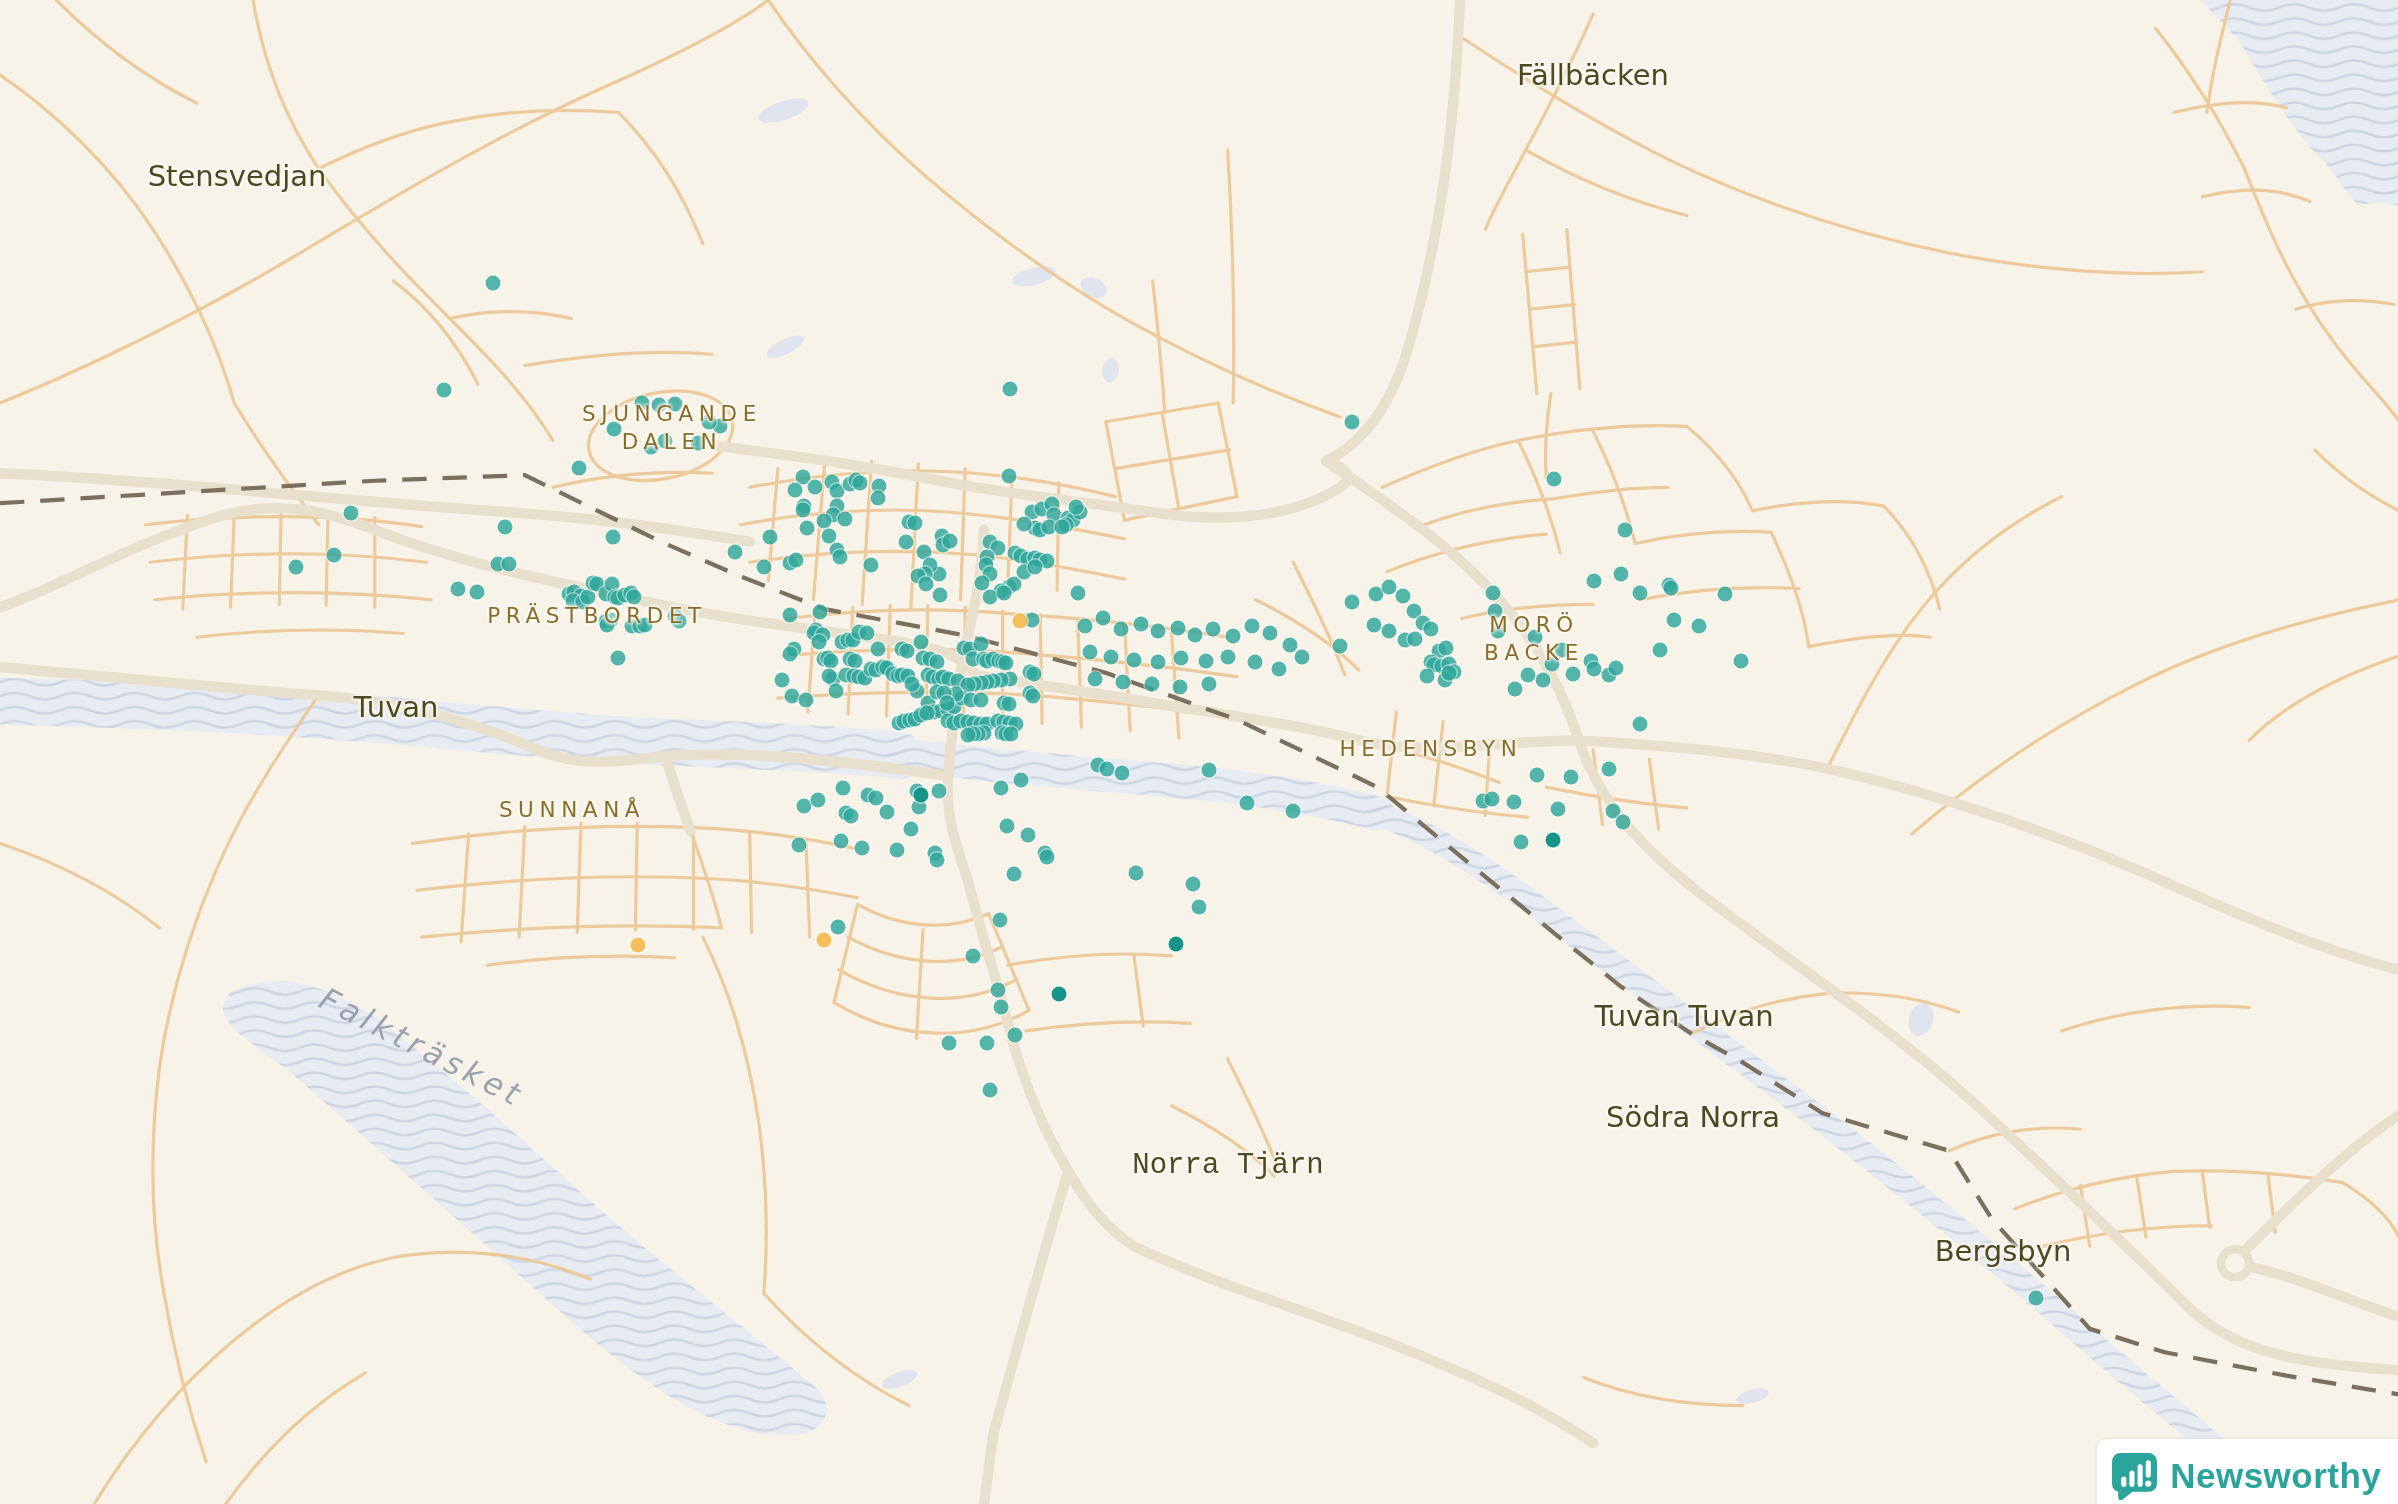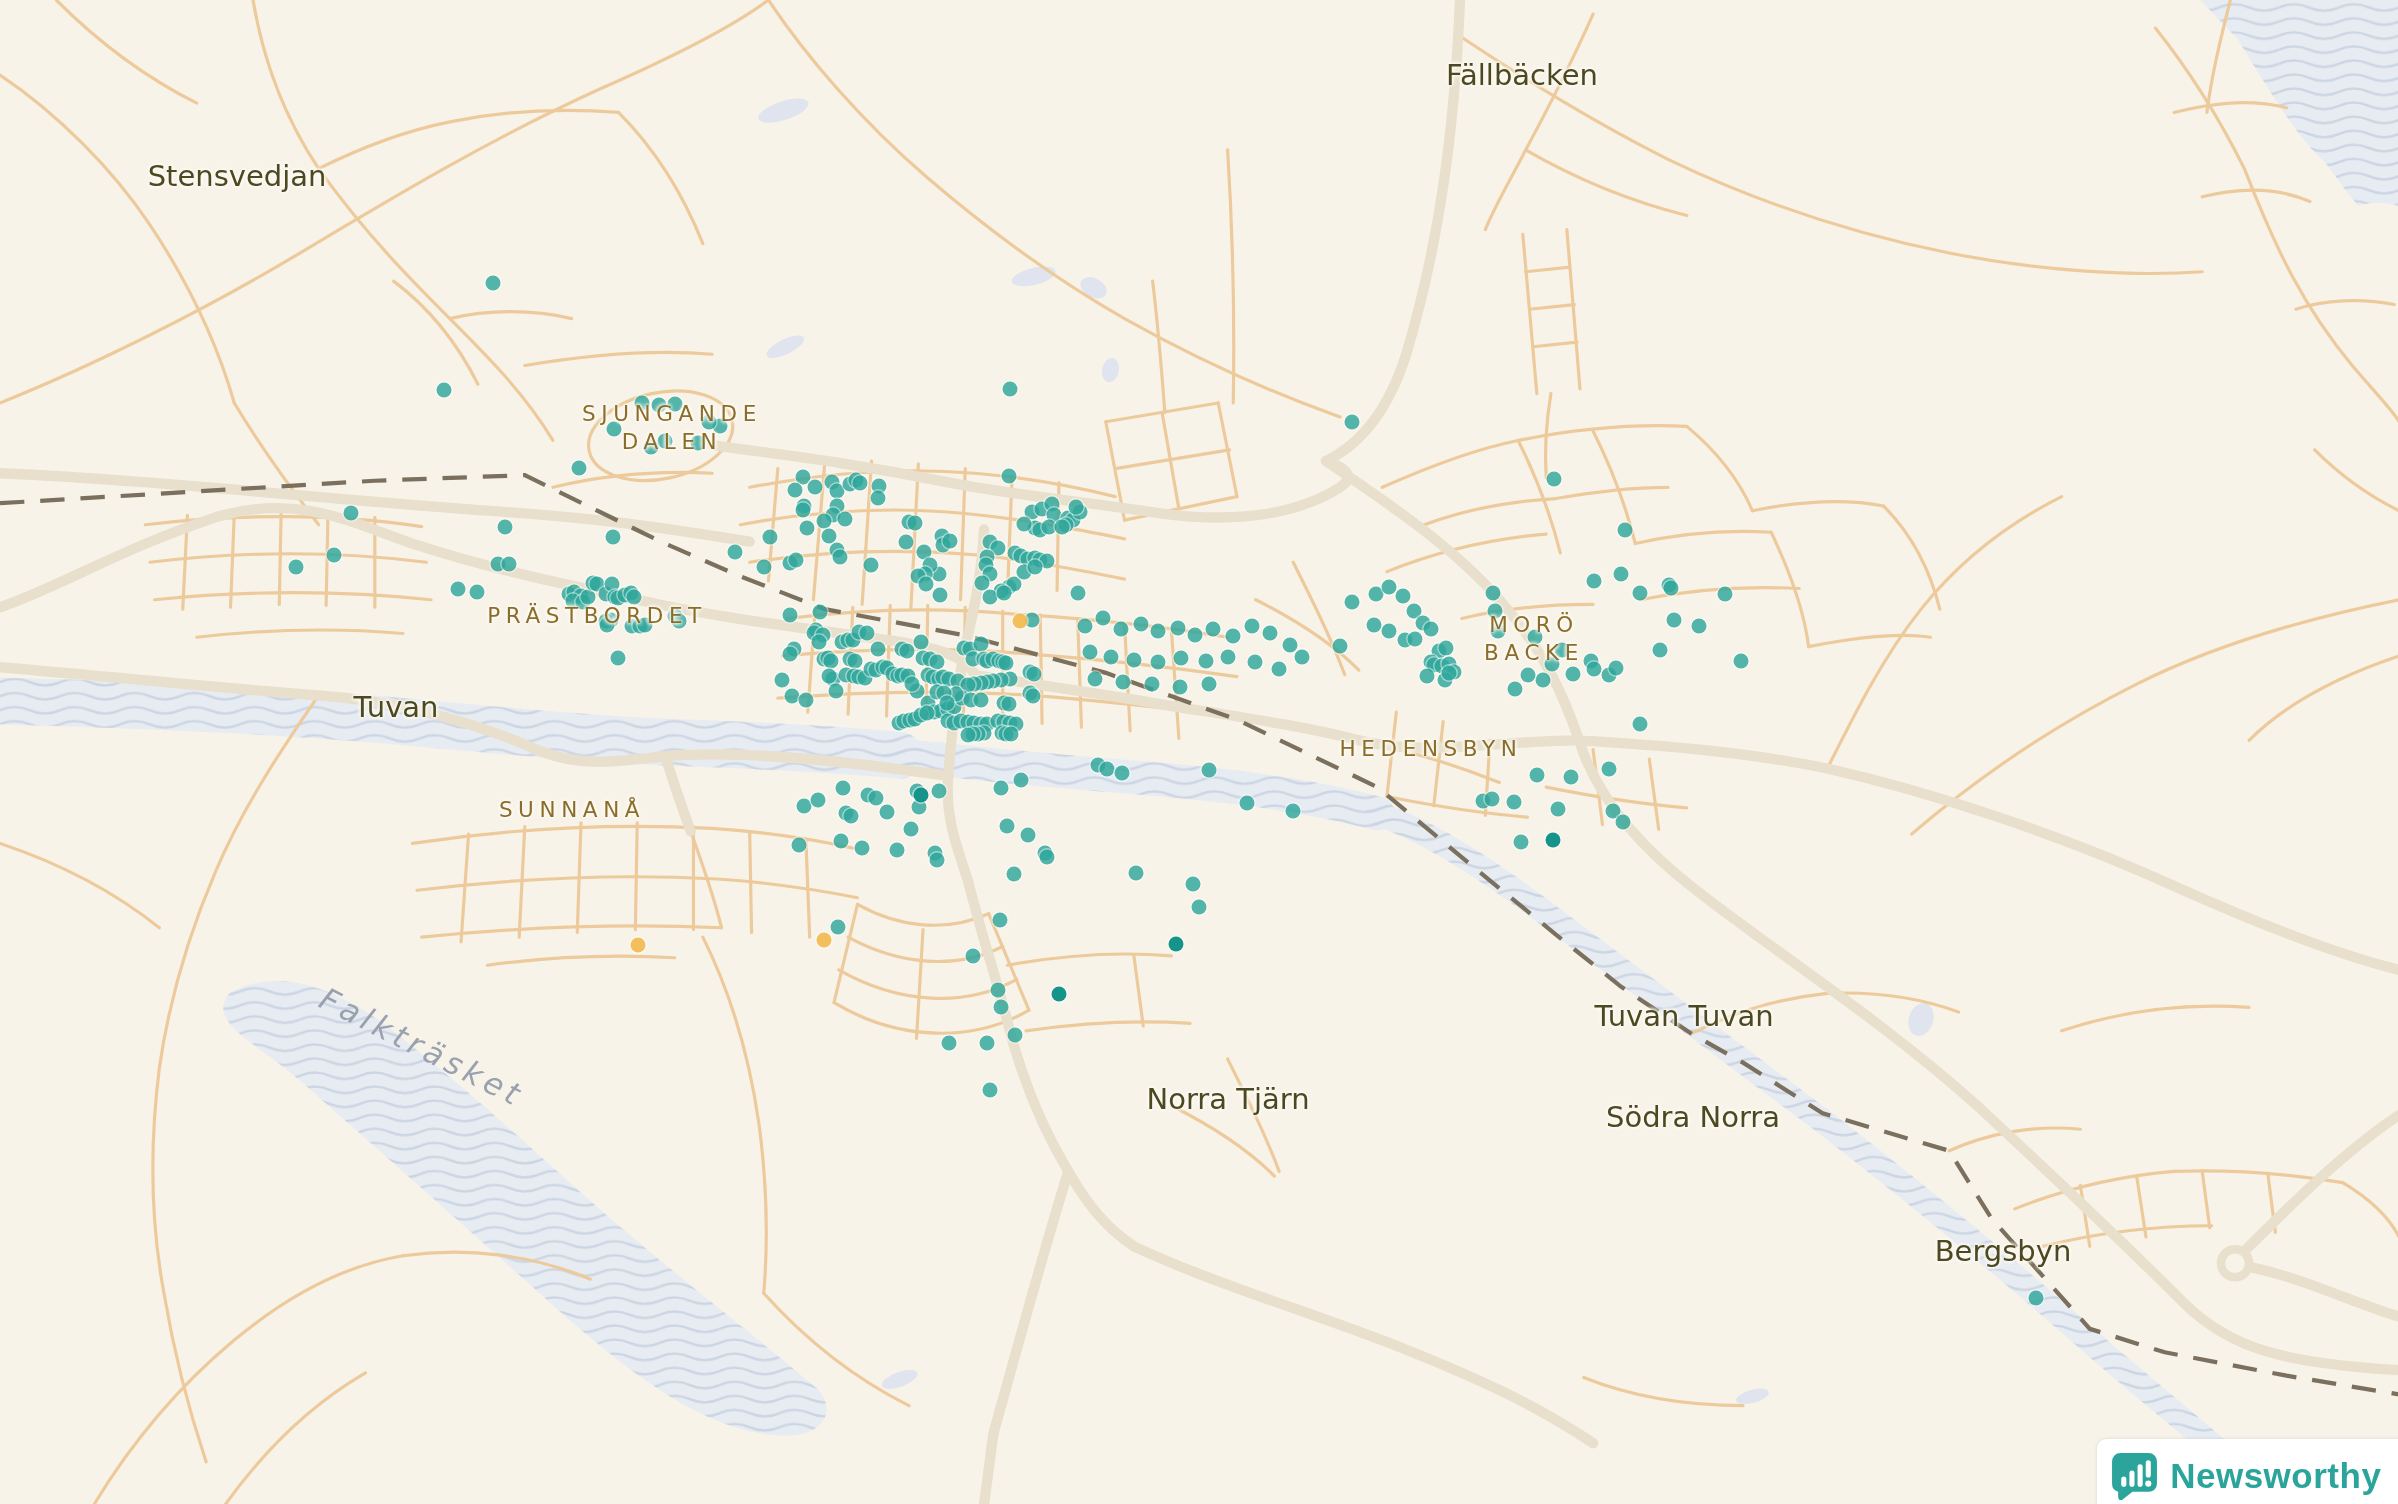--- a/index.html
+++ b/index.html
@@ -625,23 +625,23 @@
       <div class="dot dark" style="left: 1059px; top: 994px; width: 15px; height: 15px;"></div>
       <div class="dot dark" style="left: 1176px; top: 944px; width: 15px; height: 15px;"></div>
       <div class="dot dark" style="left: 1553px; top: 840px; width: 15px; height: 15px;"></div>
       <div class="dot orange" style="left: 1020px; top: 621px; width: 15px; height: 15px;"></div>
       <div class="dot orange" style="left: 824px; top: 940px; width: 15px; height: 15px;"></div>
       <div class="dot orange" style="left: 638px; top: 945px; width: 15px; height: 15px;"></div>
     </div>
 
   <div id="labels">
       <div class="maplabel place" style="left: 237px; top: 176px;">Stensvedjan</div>
-      <div class="maplabel place" style="left: 1522px; top: 75px;">Fällbäcken</div>
+      <div class="maplabel place" style="left: 1593px; top: 75px;">Fällbäcken</div>
       <div class="maplabel place" style="left: 396px; top: 707px;">Tuvan</div>
-      <div class="maplabel place" style="left: 1228px; top: 1099px;">Norra Tjärn</div>
+      <div class="maplabel place" style="left: 1228px; top: 1165px; font-family: Liberation Mono, monospace;">Norra Tjärn</div>
       <div class="maplabel place" style="left: 1684px; top: 1016px;">Tuvan Tuvan</div>
       <div class="maplabel place" style="left: 1693px; top: 1117px;">Södra Norra</div>
       <div class="maplabel place" style="left: 2003px; top: 1251px;">Bergsbyn</div>
       <div class="maplabel district" style="left: 672px; top: 428px;">SJUNGANDE
 DALEN</div>
       <div class="maplabel district" style="left: 597px; top: 616px;">PRÄSTBORDET</div>
       <div class="maplabel district" style="left: 572px; top: 810px;">SUNNANÅ</div>
       <div class="maplabel district" style="left: 1534px; top: 639px;">MORÖ
 BACKE</div>
       <div class="maplabel district" style="left: 1431px; top: 749px;">HEDENSBYN</div>

